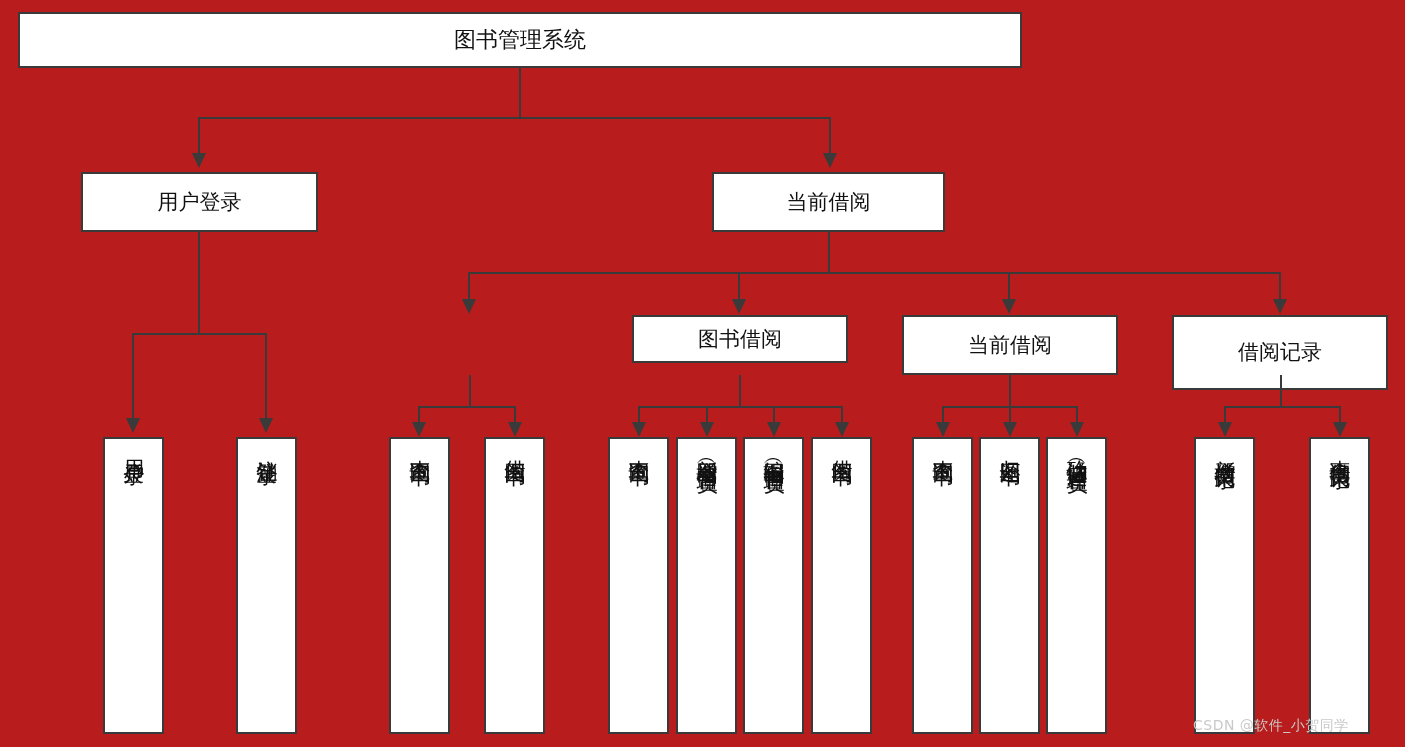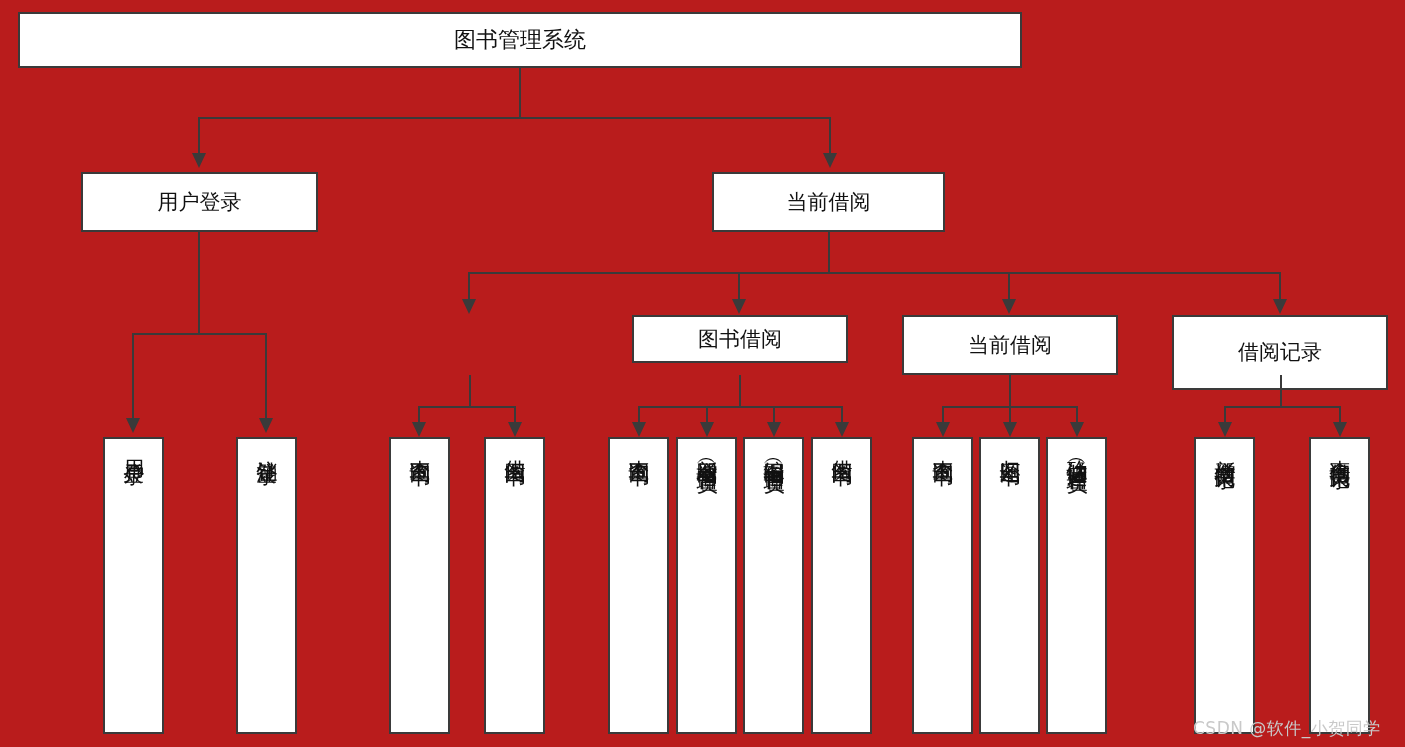--- a/index.html
+++ b/index.html
@@ -72,21 +72,21 @@
     width: 0;
     height: 0;
     border-left: 7px solid transparent;
     border-right: 7px solid transparent;
     border-top: 15px solid #3a3a3a;
   }
 
   
   #watermark {
     position: absolute;
-    font-size: 17px;
+    font-size: 14px;
     color: #c9c9c9;
     white-space: nowrap;
     letter-spacing: 0.5px;
     pointer-events: none;
   }
 </style>
 </head>
 <body>
 
 <div id="diagram-root">

